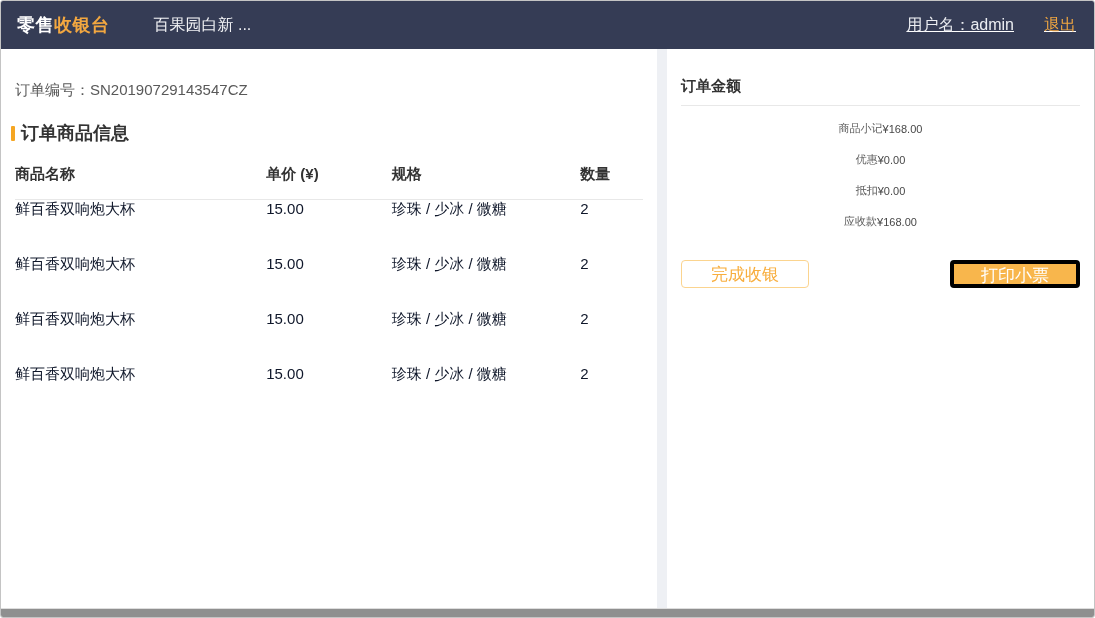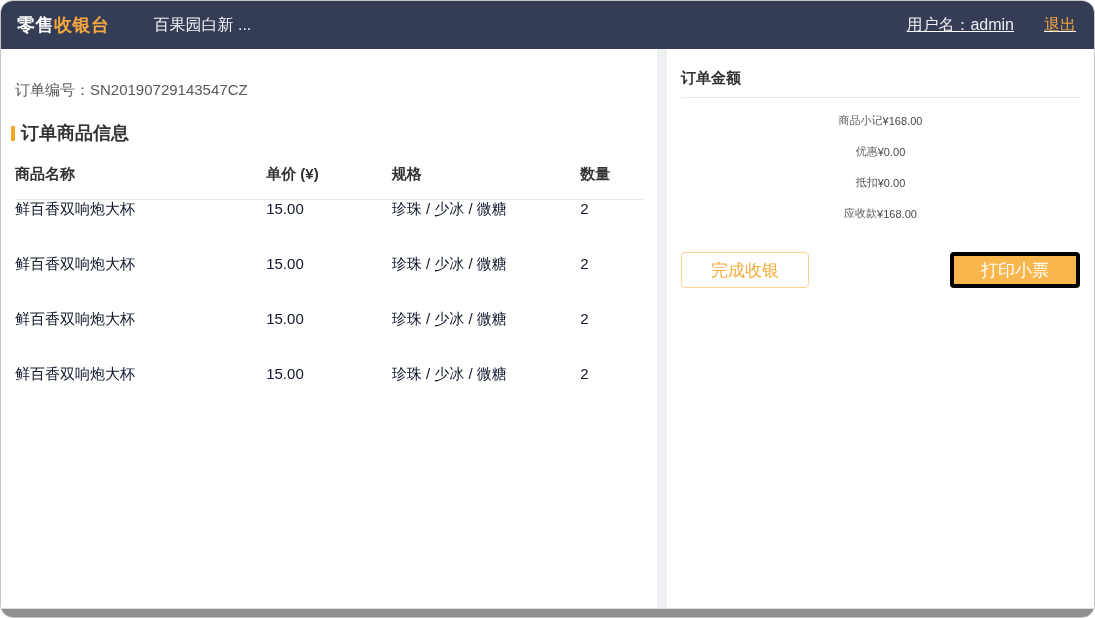--- a/index.html
+++ b/index.html
@@ -6,21 +6,21 @@
   html,body { background:#ffffff; }
   body {
     font-family: "Liberation Sans", "DejaVu Sans", sans-serif;
     -webkit-font-smoothing: antialiased;
   }
   .app {
     position: relative;
     width: 1095px;
     height: 618px;
     border: 1px solid #c4c4c4;
-    border-radius: 13px;
+    border-radius: 3px;
     overflow: hidden;
     background: #ffffff;
   }
   
   .navbar {
     height: 48px;
     background: #353c55;
     display: flex;
     align-items: center;
     padding: 0 18px 0 16px;
@@ -64,40 +64,40 @@
     font-size: 15px;
     color: #0f172a;
   }
   .col-name  { width: 40%; }
   .col-price { width: 20%; }
   .col-spec  { width: 30%; }
   .col-qty   { width: 10%; }
 
   
   .summary-title {
-    margin-top: 20px;
+    margin-top: 28px;
     font-size: 15px;
     font-weight: bold;
     color: #333333;
     padding-bottom: 9px;
     border-bottom: 1px solid #e8e8e8;
   }
   .srows { margin-top: 7px; }
   .srow {
     display: flex;
     justify-content: center;
     align-items: center;
     height: 31px;
     font-size: 11px;
   }
   .srow .lbl { color: #595959; }
   .srow .val { color: #474747; }
 
   .buttons { margin-top: 23px; display: flex; justify-content: space-between; align-items: center; }
-  .btn { height: 36px; border-radius: 4px; font-size: 17px; cursor: pointer;
+  .btn { height: 28px; border-radius: 4px; font-size: 17px; cursor: pointer;
          font-family: "Liberation Sans", "DejaVu Sans", sans-serif; }
   .btn-ghost {
     width: 128px;
     background: #ffffff;
     border: 1px solid #fbd48f;
     color: #f8ae3e;
   }
   .btn-primary {
     width: 130px;
     background: #f8b64c;

